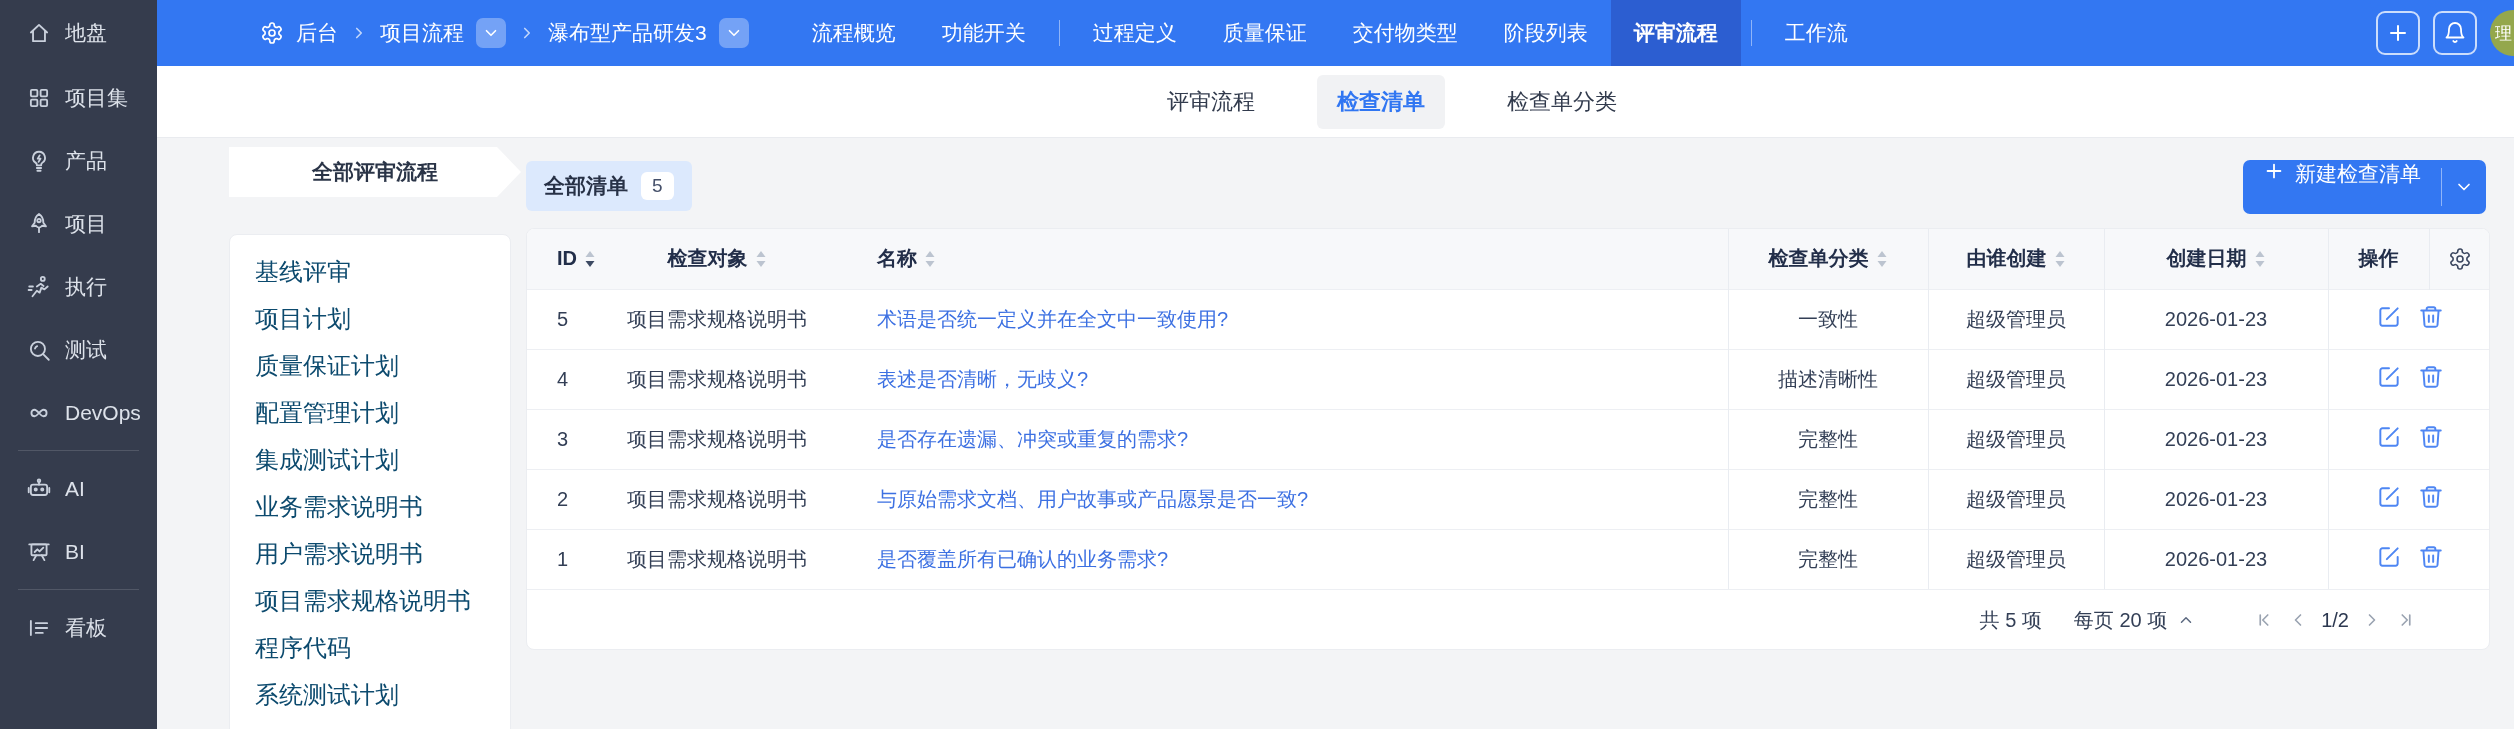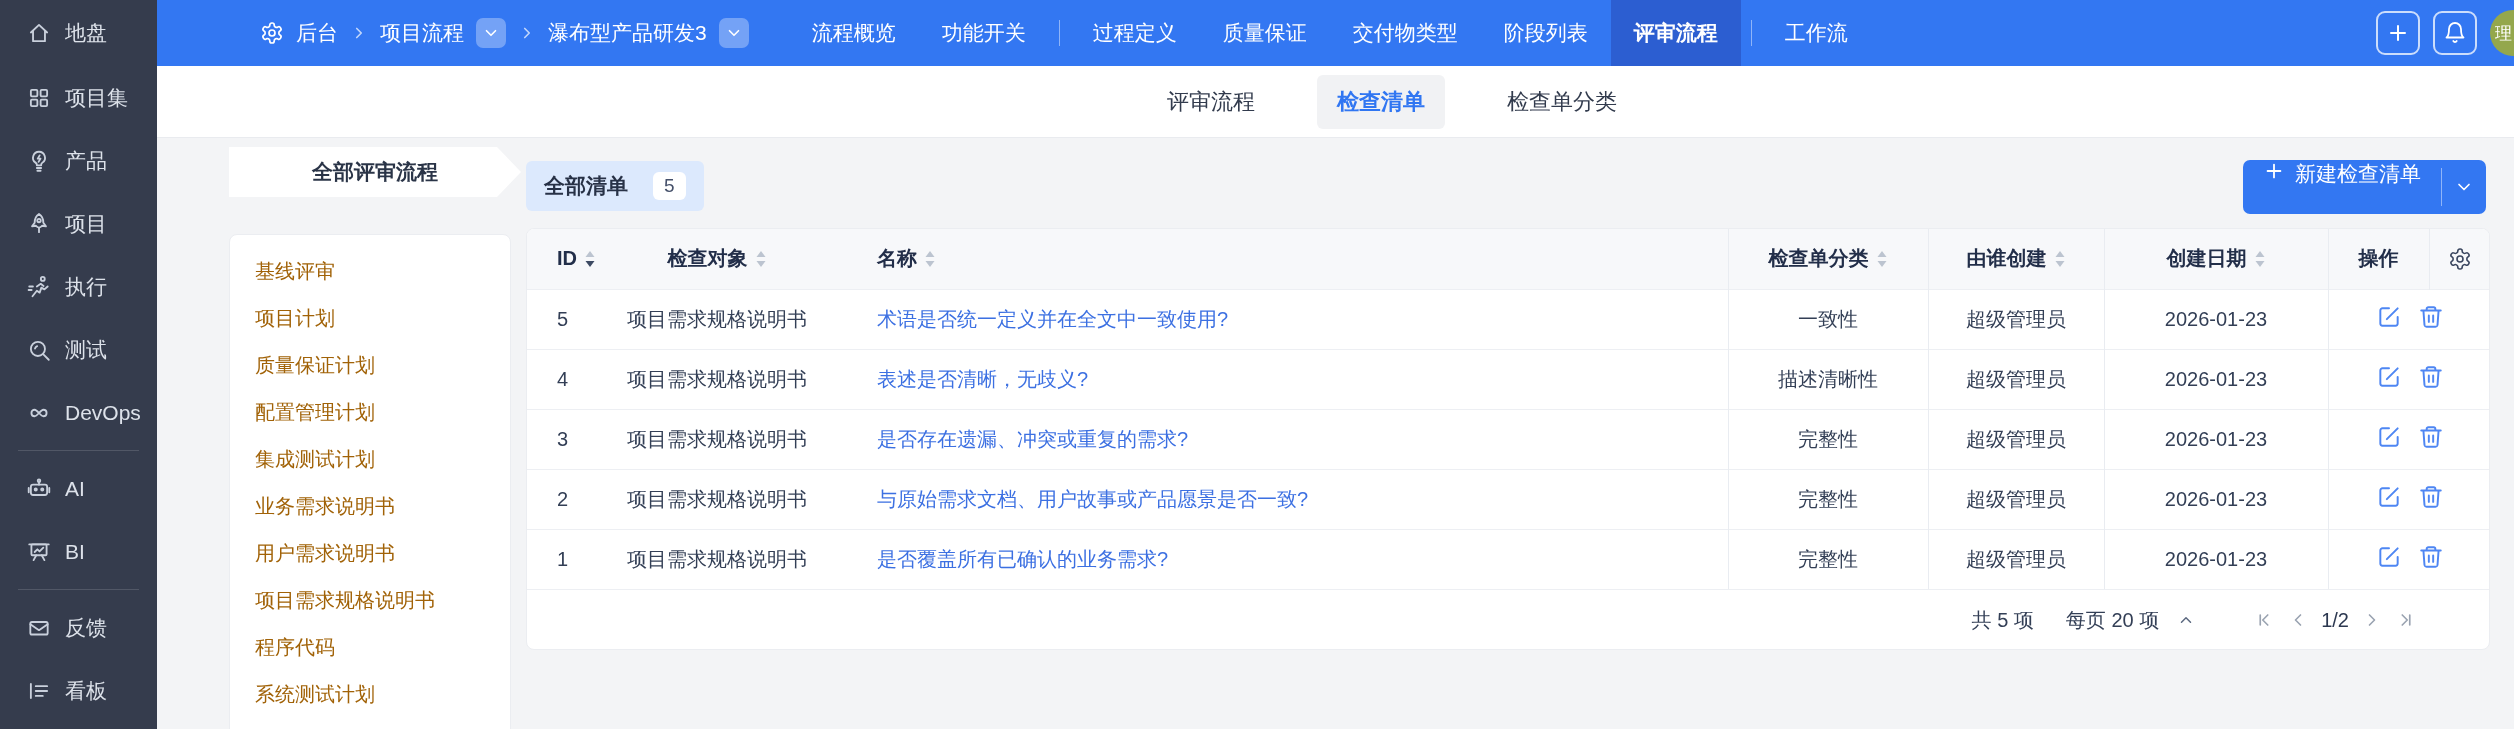--- a/index.html
+++ b/index.html
@@ -27,30 +27,30 @@
   .icon-btn { width:44px; height:44px; border:2px solid rgba(255,255,255,.75); border-radius:9px; display:flex; align-items:center; justify-content:center; cursor:pointer; }
   .avatar { width:46px; height:46px; border-radius:50%; background:#94a74c; color:#fff; font-size:17px; display:flex; align-items:center; justify-content:center; cursor:pointer; letter-spacing:1px; }
 
   
   .tabsbar { position:absolute; left:157px; top:66px; width:2357px; height:72px; background:#fff; border-bottom:1px solid #e9ebef; display:flex; align-items:center; padding-left:990px; gap:42px; }
   .tab { font-size:22px; color:#323b4d; padding:12px 20px; border-radius:6px; cursor:pointer; white-space:nowrap; }
   .tab.active { color:#3076f2; font-weight:bold; background:#f1f2f4; }
 
   
   .flowbox { position:absolute; left:229px; top:147px; width:292px; height:50px; background:#ffffff; clip-path:polygon(0 0, calc(100% - 24px) 0, 100% 50%, calc(100% - 24px) 100%, 0 100%); display:flex; align-items:center; justify-content:center; font-size:21px; font-weight:bold; color:#2a3447; cursor:pointer; }
-  .list-tab { position:absolute; left:526px; top:161px; height:50px; background:#dce9fd; border-radius:6px; display:flex; align-items:center; padding:0 18px; gap:25px; font-size:21px; font-weight:bold; color:#273146; cursor:pointer; }
+  .list-tab { position:absolute; left:526px; top:161px; height:50px; background:#dce9fd; border-radius:6px; display:flex; align-items:center; padding:0 18px; gap:13px; font-size:21px; font-weight:bold; color:#273146; cursor:pointer; }
   .list-tab .badge { background:#fff; border-radius:6px; padding:3px 11px; font-size:19px; font-weight:normal; color:#45506a; }
   .create-btn { position:absolute; left:2243px; top:160px; height:54px; background:#3377f2; border-radius:7px; display:flex; align-items:stretch; color:#fff; cursor:pointer; overflow:hidden; }
   .create-main { display:flex; gap:10px; padding:0 20px; font-size:21px; }
   .create-split { width:1px; background:rgba(255,255,255,.45); margin:8px 0; }
   .create-caret { width:44px; display:flex; align-items:center; justify-content:center; }
 
   
   .flow-list { position:absolute; left:229px; top:234px; width:282px; height:560px; background:#fff; border-radius:8px; border:1px solid #ebedf1; padding:13px 0; overflow:hidden; }
-  .flow-item { height:47px; line-height:47px; padding-left:25px; font-size:20px; color:#a16207; cursor:pointer; white-space:nowrap; }
+  .flow-item { height:47px; line-height:47px; padding-left:25px; font-size:24px; color:#0c4a6e; cursor:pointer; white-space:nowrap; }
 
   
   .table-card { position:absolute; left:526px; top:228px; width:1964px; height:422px; background:#fff; border-radius:8px; border:1px solid #ebedf1; overflow:hidden; }
   table { border-collapse:collapse; width:100%; table-layout:fixed; }
   th { height:60px; background:#f7f8fa; font-size:20px; color:#222e49; font-weight:bold; white-space:nowrap; }
   td { height:60px; border-top:1px solid #edeff3; font-size:20px; white-space:nowrap; overflow:hidden; }
   .col-id   { text-align:left;  padding-left:30px; }
   .col-obj  { text-align:center; }
   .col-name { text-align:left; padding-left:46px; }
   .col-cat, .col-who, .col-date { text-align:center; }
@@ -62,21 +62,21 @@
   .sort.desc svg .tri-down { fill:#3d4a63; }
   td.col-name a { color:#3c70e2; text-decoration:none; cursor:pointer; }
   .act-icons { display:inline-flex; gap:16px; align-items:center; }
   .act-icons span { cursor:pointer; }
   .act-icons svg { stroke:#4e86f3; }
   .gear-th svg { stroke:#3a465f; margin:0 auto; cursor:pointer; }
 
   
   .pager { height:61px; border-top:1px solid #edeff3; display:flex; align-items:center; justify-content:flex-end; padding-right:66px; font-size:20px; color:#333f56; }
   .pg-total { margin-right:32px; }
-  .pg-size  { display:flex; align-items:center; gap:18px; margin-right:52px; cursor:pointer; }
+  .pg-size  { display:flex; align-items:center; gap:10px; margin-right:52px; cursor:pointer; }
   .pg-btn { display:flex; align-items:center; justify-content:center; width:34px; height:34px; cursor:pointer; }
   .pg-btn svg { stroke:#9aa3b1; }
   .pg-num { margin:0 6px; color:#2c3850; }
 </style>
 </head>
 <body>
 
 <div class="sidebar">
   <div class="side-item first">
     <span>
@@ -164,29 +164,20 @@
         <svg width="26" height="26" viewBox="0 0 24 24" fill="none" stroke-width="1.7" stroke-linecap="round" stroke-linejoin="round">
           <path d="M3 5h18"></path>
           <rect x="5" y="5" width="14" height="10" rx="1"></rect>
           <path d="M8 12l2.5-2.5 2 2L16 8"></path>
           <path d="M9.5 15l-2.5 4.5M14.5 15l2.5 4.5"></path>
         </svg>
       </span>
     <span>BI</span>
   </div>
   <div class="side-divider"></div>
-  <div class="side-item">
-    <span>
-        <svg width="26" height="26" viewBox="0 0 24 24" fill="none" stroke-width="1.7" stroke-linecap="round" stroke-linejoin="round">
-          <rect x="4" y="6.5" width="16" height="11.5" rx="1.5"></rect>
-          <path d="M4 8.5l8 5.5 8-5.5"></path>
-        </svg>
-      </span>
-    <span>反馈</span>
-  </div>
   <div class="side-item">
     <span>
         <svg width="26" height="26" viewBox="0 0 24 24" fill="none" stroke-width="1.7" stroke-linecap="round">
           <path d="M4.5 5.5v13"></path>
           <path d="M9 7.5h10.5M9 12h10.5M9 16.5h6.5"></path>
         </svg>
       </span>
     <span>看板</span>
   </div>
 </div>

